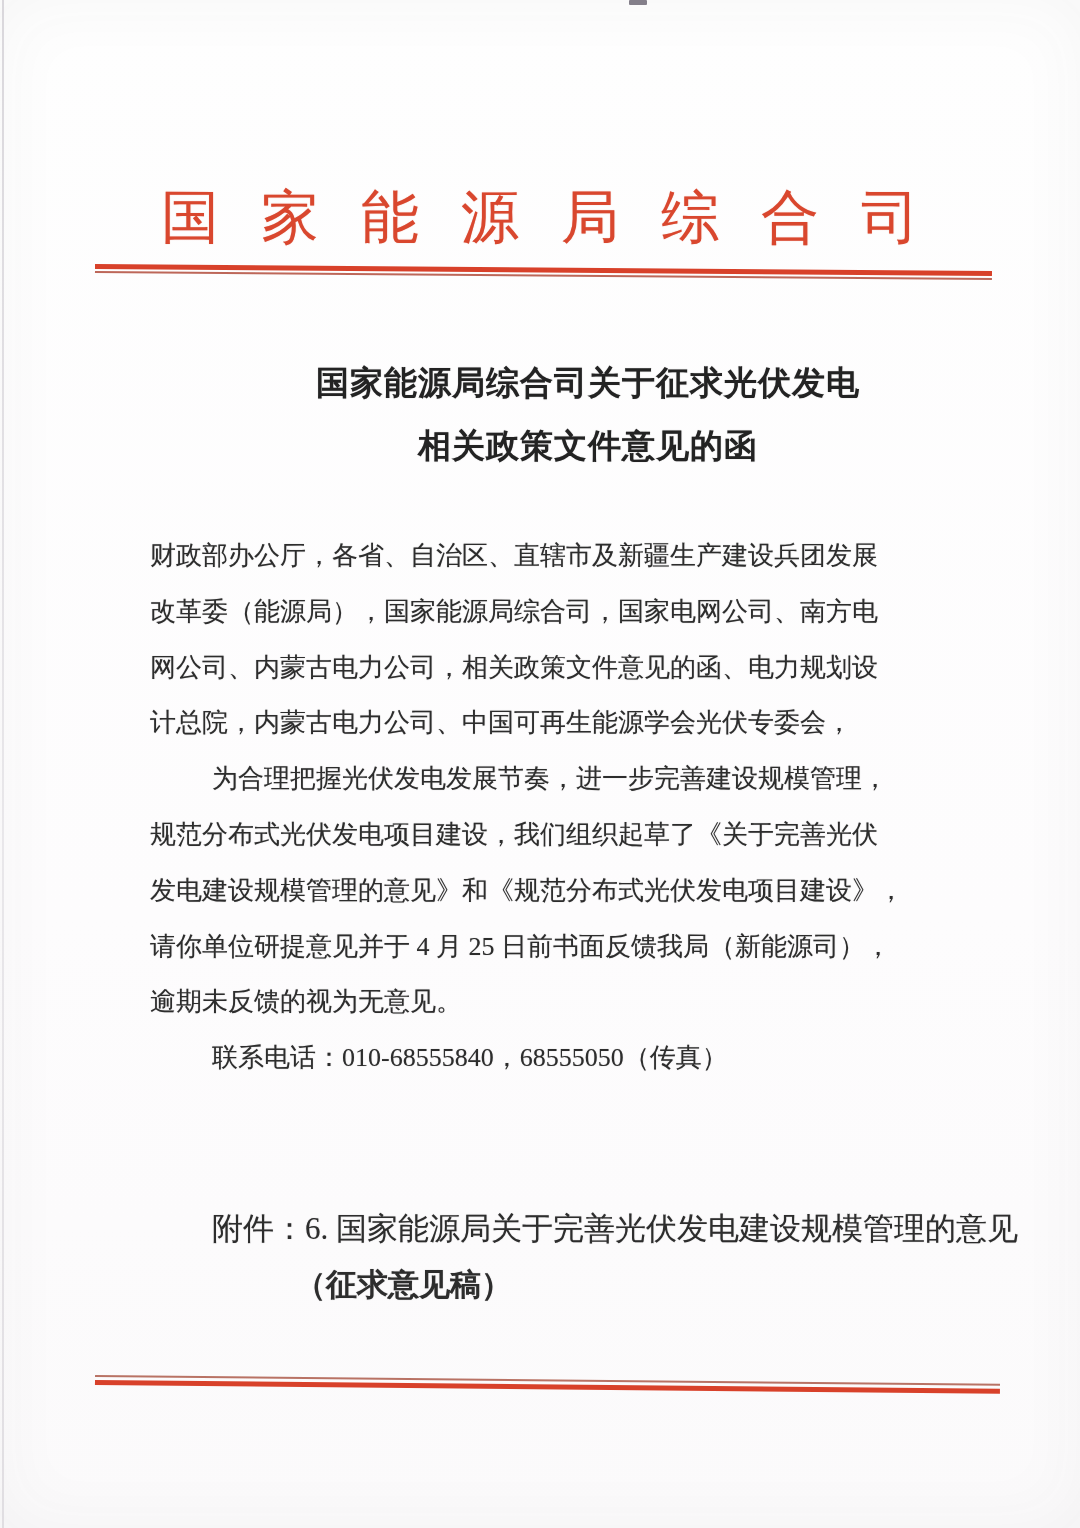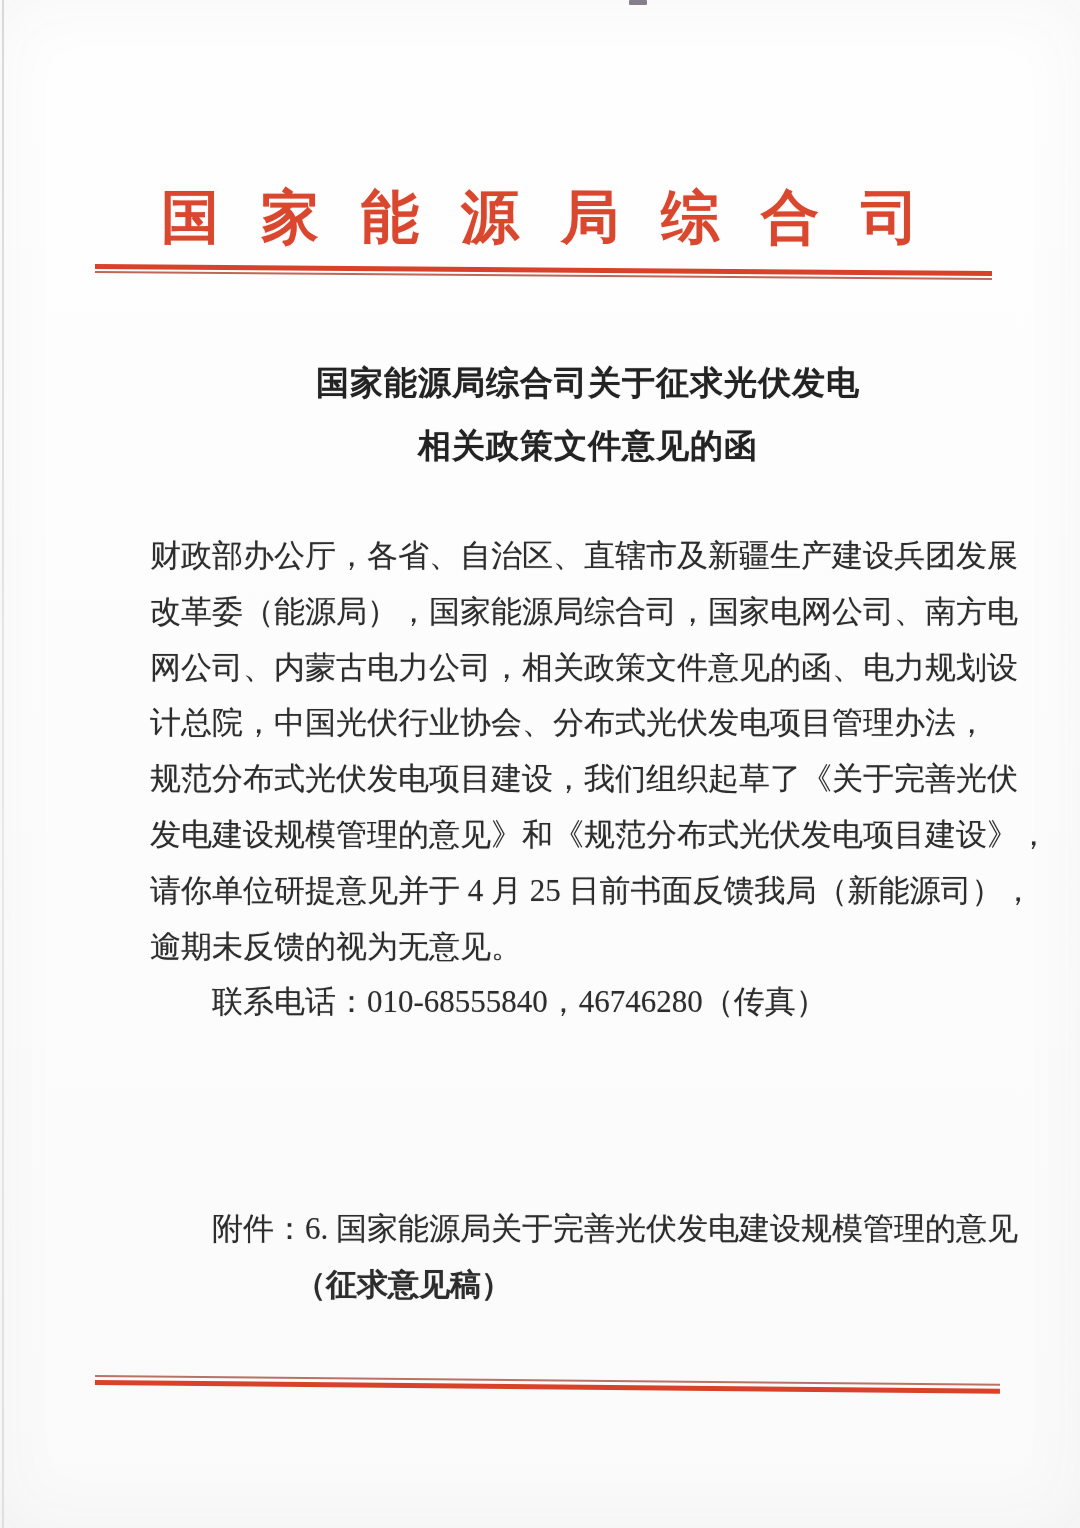--- a/index.html
+++ b/index.html
@@ -18,21 +18,21 @@
     opacity:.75;
   }
   .top-mark {
     position:absolute; left:629px; top:0; width:18px; height:5px;
     background:#6e6876; border-radius:1px; opacity:.85;
   }
   .letterhead {
     position:absolute; top:184px; left:0; width:100%;
     box-sizing:border-box; padding-left:42px;
     text-align:center;
-    font-size:58px; font-weight:bold; color:#d9472e;
+    font-size:58px; font-weight:normal; color:#d9472e;
     letter-spacing:42px; line-height:68px;
     text-shadow:0 0 1px rgba(217,71,46,0.45);
     white-space:nowrap;
   }
   .rule-top {
     position:absolute; left:95px; top:264px; width:897px;
     transform:rotate(0.45deg); transform-origin:left center;
   }
   .rule-top .thick { height:5px; background:#d8412a; }
   .rule-top .gap   { height:2px; }
@@ -40,21 +40,21 @@
   .doc-title {
     position:absolute; top:352px; left:0; width:100%;
     text-align:center;
     font-size:33px; font-weight:bold; color:#232323;
     line-height:63px; letter-spacing:1px;
     text-shadow:0 0 1px rgba(35,35,35,0.4);
     padding-left:48px;
   }
   .body-text {
     position:absolute; top:528px; left:150px; width:812px;
-    font-size:31px; line-height:55.8px; color:#2d2d2d;
+    font-size:26px; line-height:55.8px; color:#2d2d2d;
     text-shadow:0 0 1px rgba(45,45,45,0.38);
   }
   .bl { min-height:55.8px; white-space:nowrap; }
   .indent-2 { padding-left:62px; }
   .attachment {
     position:absolute; top:1201px; left:150px; width:812px;
     font-size:31px; line-height:55.8px; color:#2d2d2d;
     text-shadow:0 0 1px rgba(45,45,45,0.38);
   }
   .attachment .a1 { padding-left:62px;  white-space:nowrap; }
@@ -85,26 +85,27 @@
 
   <div class="doc-title">
     <div>国家能源局综合司关于征求光伏发电</div>
     <div>相关政策文件意见的函</div>
   </div>
 
   <div class="body-text">
     <div class="bl">财政部办公厅，各省、自治区、直辖市及新疆生产建设兵团发展</div>
     <div class="bl">改革委（能源局），国家能源局综合司，国家电网公司、南方电</div>
     <div class="bl">网公司、内蒙古电力公司，相关政策文件意见的函、电力规划设</div>
-    <div class="bl">计总院，中国光伏行业协会、分布式光伏发电项目管理办法，</div>
+    <div class="bl">计总院，内蒙古电力公司、中国可再生能源学会光伏专委会，</div>
+    <div class="bl indent-2">为合理把握光伏发电发展节奏，进一步完善建设规模管理，</div>
     <div class="bl">规范分布式光伏发电项目建设，我们组织起草了《关于完善光伏</div>
     <div class="bl">发电建设规模管理的意见》和《规范分布式光伏发电项目建设》，</div>
     <div class="bl">请你单位研提意见并于 4 月 25 日前书面反馈我局（新能源司），</div>
     <div class="bl">逾期未反馈的视为无意见。</div>
-    <div class="bl indent-2">联系电话：010-68555840，46746280（传真）</div>
+    <div class="bl indent-2">联系电话：010-68555840，68555050（传真）</div>
   </div>
 
   <div class="attachment">
     <div class="a1">附件：6. 国家能源局关于完善光伏发电建设规模管理的意见</div>
     <div class="a2">（征求意见稿）</div>
   </div>
 
   <div class="rule-bottom">
     <div class="thin"></div>
     <div class="gap"></div>

